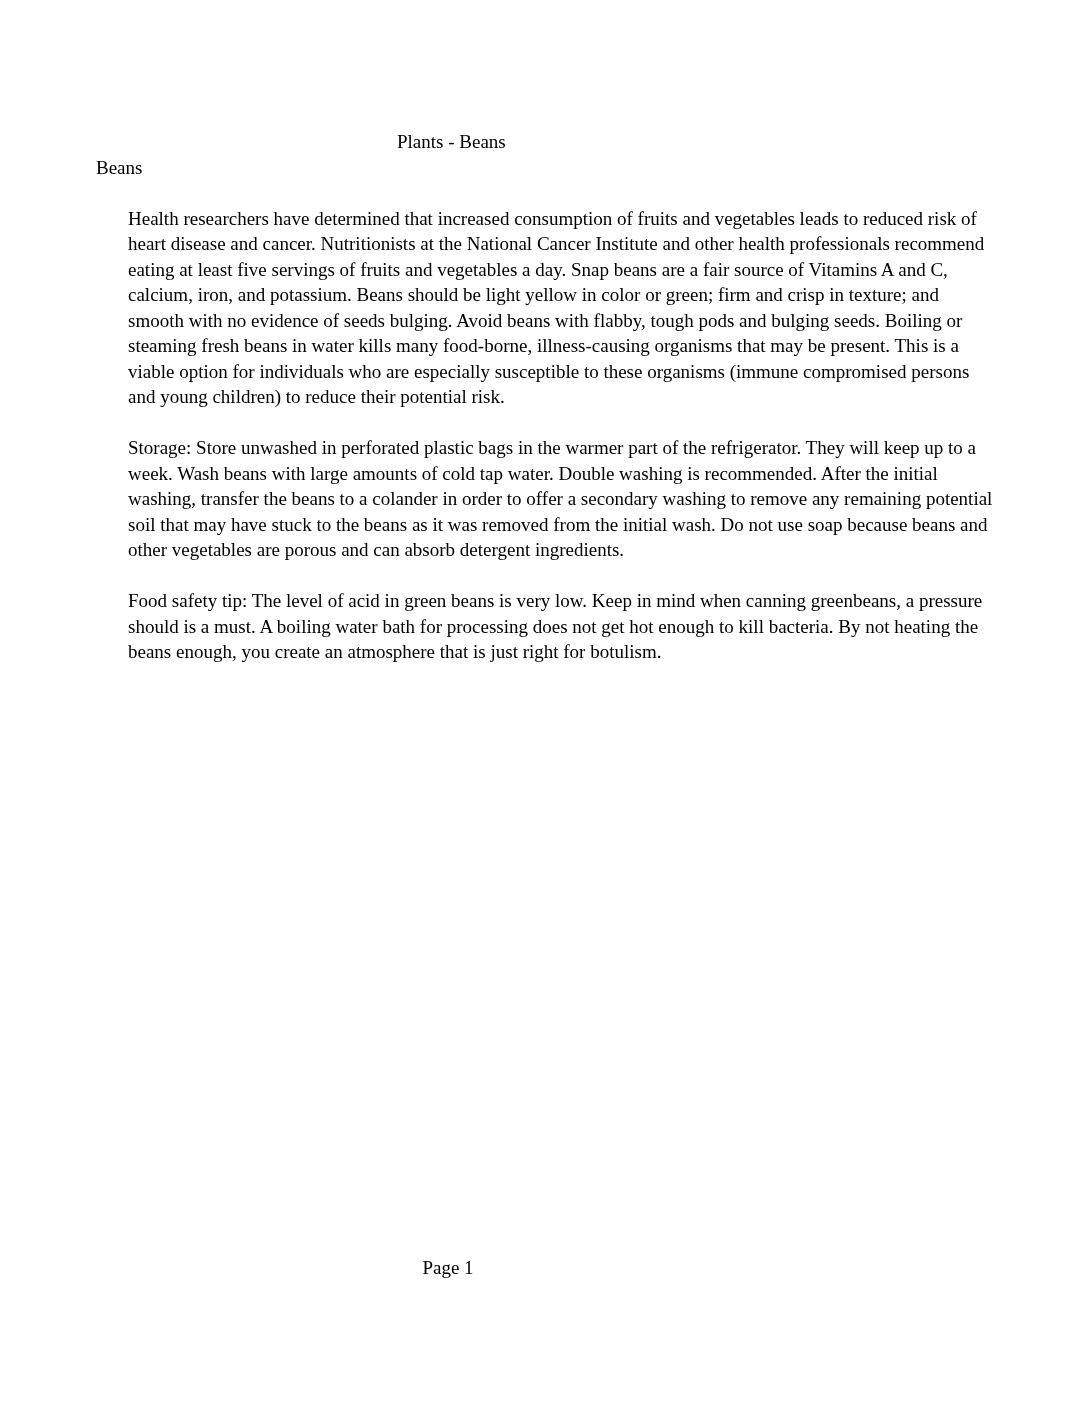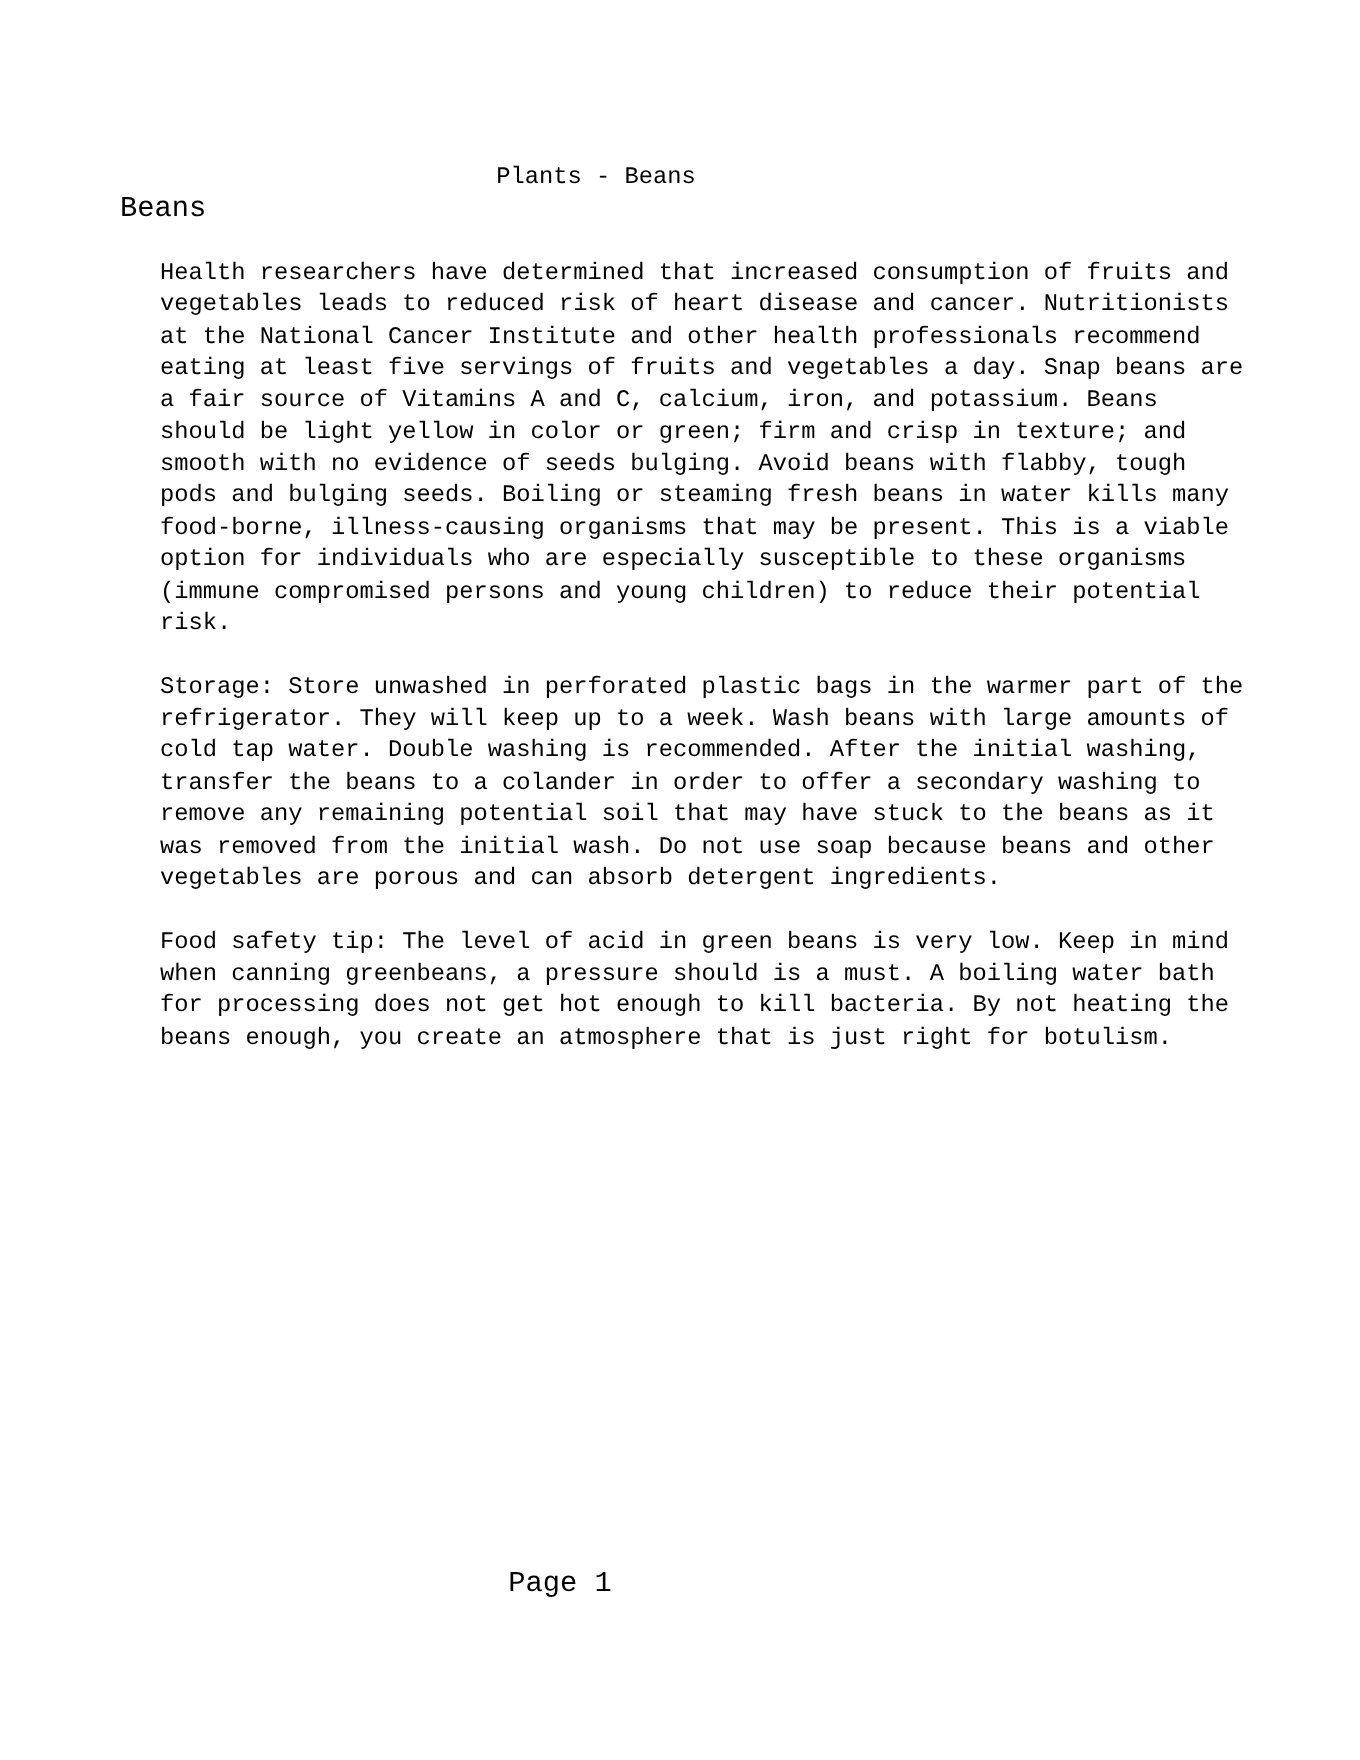--- a/index.html
+++ b/index.html
@@ -1,15 +1,15 @@
 <!DOCTYPE html>
 <html><head>
 <meta charset="utf-8">
 <style>
-  * { margin: 0; padding: 0; box-sizing: border-box; font-family: Liberation Mono, monospace; }
+  * { margin: 0; padding: 0; box-sizing: border-box; }
 
   html, body {
     background: #ffffff;
   }
 
   .page {
     position: relative;
     width: 1088px;
     height: 1408px;
     background: #ffffff;
@@ -26,38 +26,38 @@
     font-size: 19px;
     line-height: 25.5px;
   }
 
   .doc-title {
     margin-left: 301px;
     white-space: pre;
   }
 
   .section-heading {
-    font-size: 23px;
+    font-size: 19px;
     font-weight: normal;
     line-height: 25.5px;
   }
 
   .para {
     margin-top: 25.5px; 
     text-align: left;
     margin-left: 32px;
   }
 
   .footer {
     position: absolute;
     top: 1255px;
     left: 0;
     width: 896px;
     text-align: center;
-    font-size: 23px;
+    font-size: 19px;
     line-height: 25.5px;
   }
 </style>
 </head>
 <body>
 
 <div class="page">
 
   <div class="content">
 

